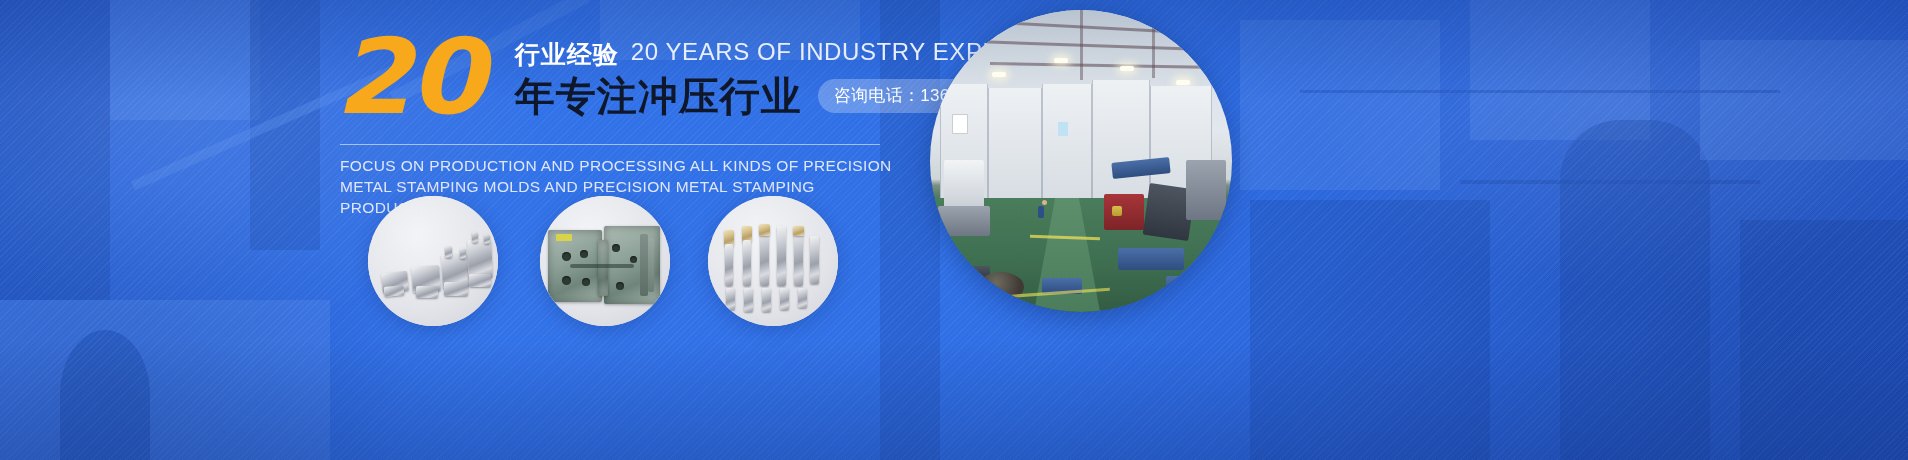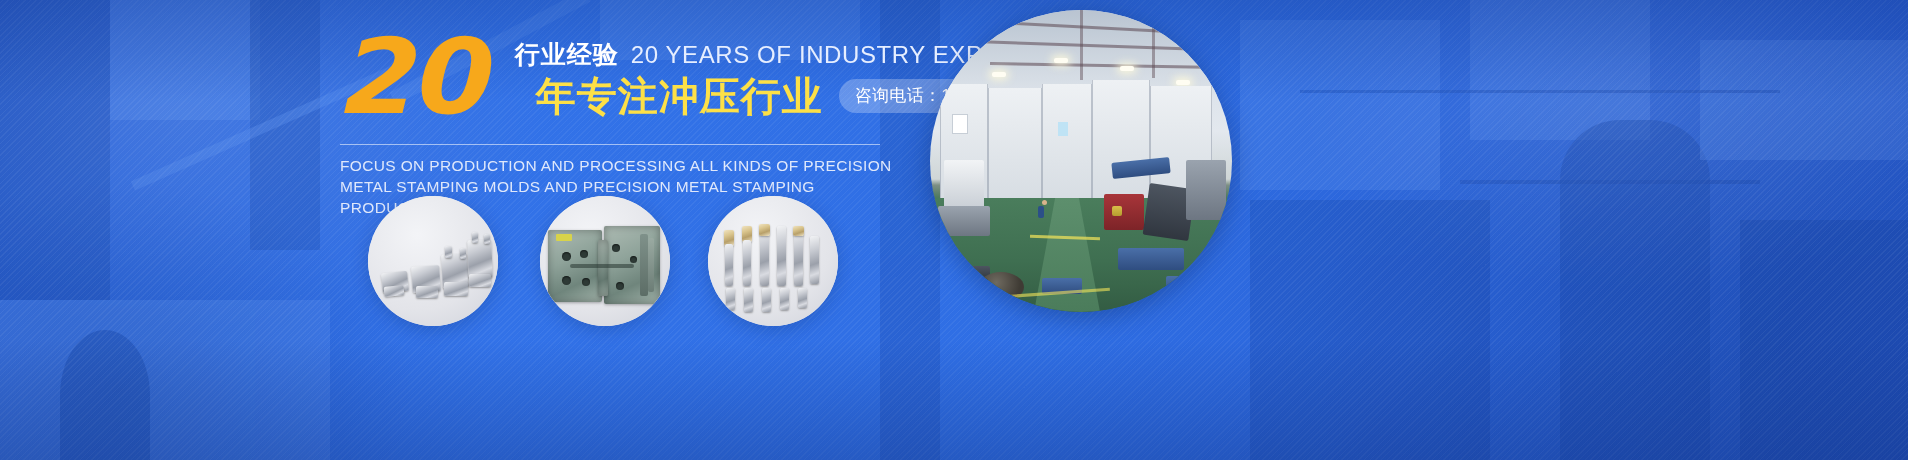--- a/index.html
+++ b/index.html
@@ -88,21 +88,21 @@
     margin-left: 8px;
     margin-top: -2px;
     white-space: nowrap;
   }
   .headline-text {
     margin-left: 30px;
     padding-top: 4px;
   }
   .line-a {
     display: flex;
-    align-items: center;
+    align-items: flex-start;
     white-space: nowrap;
   }
   .cn-small {
     font-family: "DejaVu Sans", sans-serif;
     font-size: 25px;
     font-weight: 700;
     color: #ffffff;
     letter-spacing: 1px;
   }
   .en-line {
@@ -115,24 +115,23 @@
   .line-b {
     display: flex;
     align-items: center;
     margin-top: 4px;
     white-space: nowrap;
   }
   .cn-big {
     font-family: "DejaVu Sans", sans-serif;
     font-size: 40px;
     font-weight: 700;
-    color: #fde047;
+    color: #0f172a;
     letter-spacing: 1px;
     line-height: 1.05;
-    margin-left: 21px;
   }
   .phone-badge {
     margin-left: 16px;
     background: rgba(255,255,255,0.26);
     border-radius: 20px;
     padding: 5px 16px 6px 16px;
     color: #ffffff;
     font-size: 17px;
     letter-spacing: 0.3px;
     white-space: nowrap;

